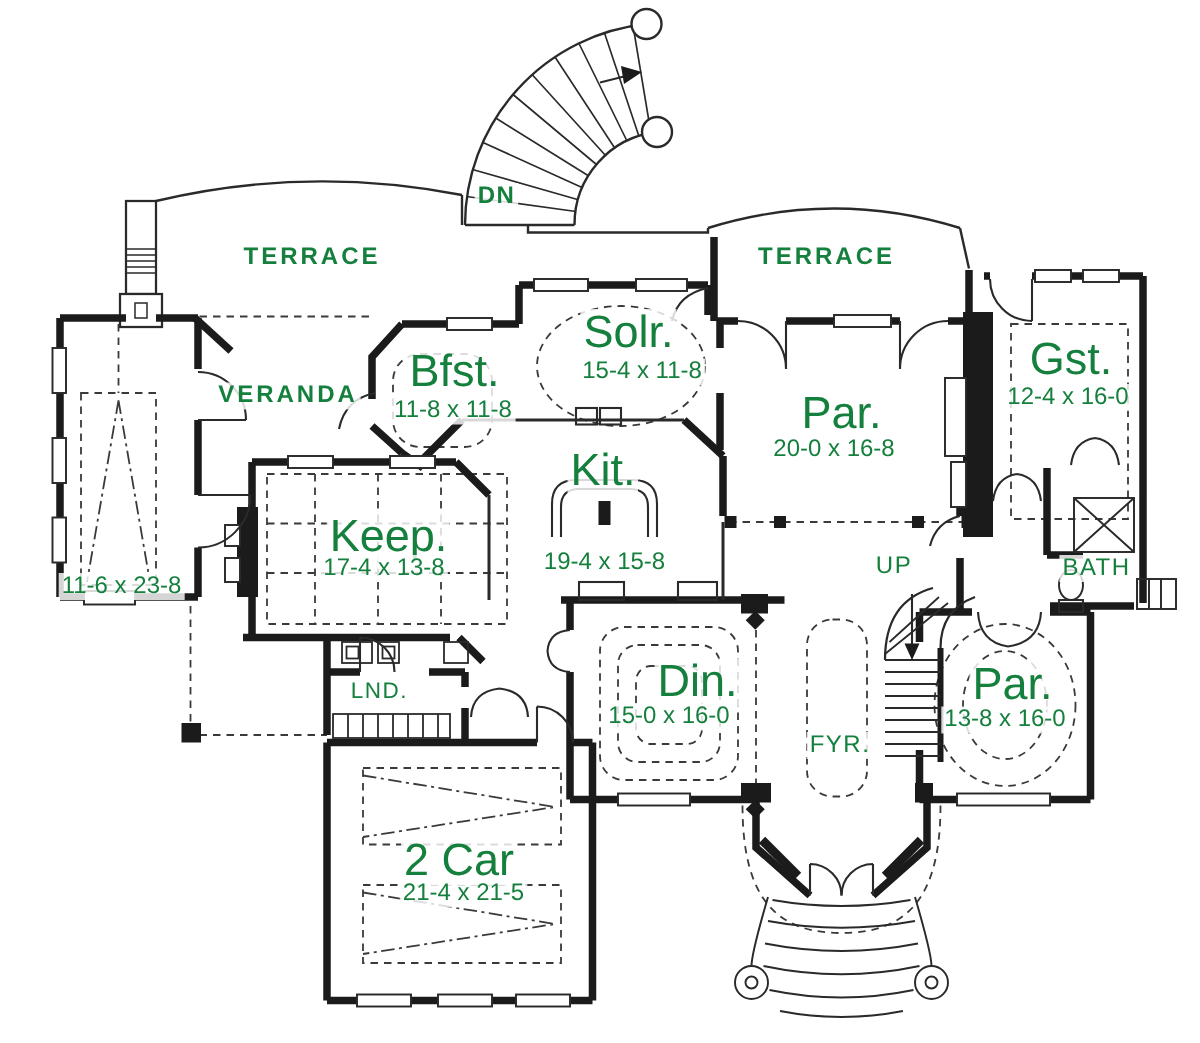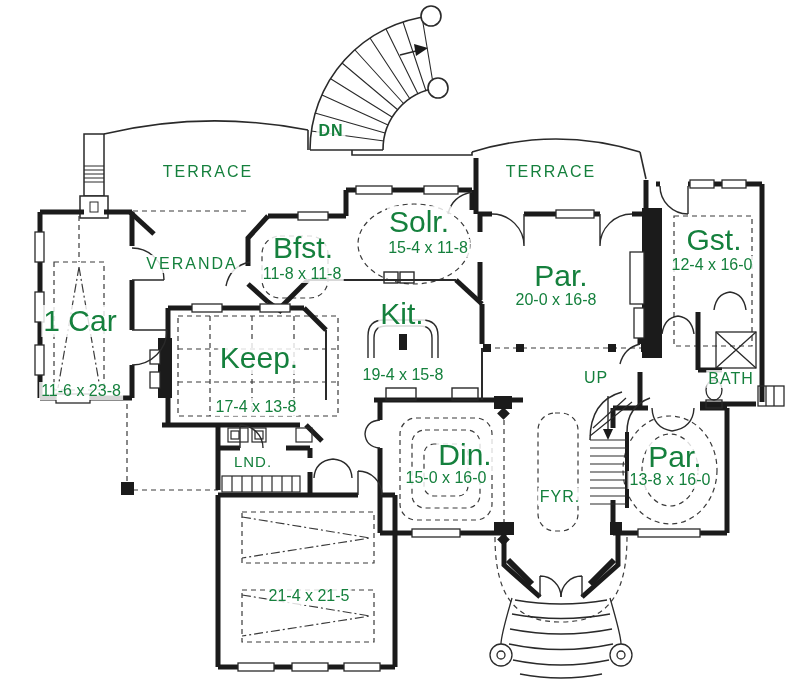--- a/index.html
+++ b/index.html
@@ -8,21 +8,21 @@
     font-family:"Liberation Sans", sans-serif;color:#111;
   }
   .plan svg{position:absolute;left:0;top:0;}
   .lbl{
     position:absolute;transform:translate(-50%,-50%);
     white-space:nowrap;color:#15803d;text-align:center;line-height:1;
     background:rgba(255,255,255,0.82);padding:1px 2px;
   }
   .room-name{font-size:30px;font-weight:400;letter-spacing:0px;}
   .room-dims{font-size:16px;font-weight:400;}
-  .area-label{font-size:16px;font-weight:400;letter-spacing:2px;}
+  .area-label{font-size:16px;font-weight:700;letter-spacing:2px;}
   .small-label{font-size:16px;font-weight:400;letter-spacing:1px;}
 </style>
 </head>
 <body>
 
 <div class="plan">
 
 <svg width="800" height="695" viewBox="0 0 800 695">
   <g fill="none" stroke="#1b1b1b">
 
@@ -266,48 +266,48 @@
       <path d="M520,674 Q561,682 602,674"></path>
     </g>
   </g>
 </svg>
 
 <div class="lbl area-label" style="left:208px;top:172px;">TERRACE</div>
 <div class="lbl area-label" style="left:551px;top:172px;">TERRACE</div>
 <div class="lbl small-label" style="left:331px;top:131px;font-weight:600;">DN</div>
 <div class="lbl area-label" style="left:192px;top:264px;">VERANDA</div>
 
-<div class="lbl room-name" style="left:80px;top:321px;">1 Car</div>
 <div class="lbl room-dims" style="left:81px;top:343px;margin-top:48px;">11-6 x 23-8</div>
 
 <div class="lbl room-name" style="left:303px;top:248px;">Bfst.</div>
 <div class="lbl room-dims" style="left:302px;top:274px;">11-8 x 11-8</div>
 
 <div class="lbl room-name" style="left:419px;top:222px;">Solr.</div>
 <div class="lbl room-dims" style="left:414px;top:248px;margin-left:14px;">15-4 x 11-8</div>
 
 <div class="lbl room-name" style="left:402px;top:314px;">Kit.</div>
 <div class="lbl room-dims" style="left:403px;top:375px;">19-4 x 15-8</div>
 
 <div class="lbl room-name" style="left:259px;top:358px;text-align:right;">Keep.</div>
-<div class="lbl room-dims" style="left:256px;top:379px;margin-top:28px;">17-4 x 13-8</div>
+<div class="lbl room-dims" style="left:256px;top:379px;">17-4 x 13-8</div>
 
 <div class="lbl room-name" style="left:561px;top:276px;">Par.</div>
 <div class="lbl room-dims" style="left:556px;top:300px;">20-0 x 16-8</div>
 
 <div class="lbl room-name" style="left:714px;top:240px;">Gst.</div>
 <div class="lbl room-dims" style="left:712px;top:265px;">12-4 x 16-0</div>
 
 <div class="lbl small-label" style="left:596px;top:378px;">UP</div>
 <div class="lbl small-label" style="left:731px;top:379px;">BATH</div>
 
 <div class="lbl room-name" style="left:465px;top:455px;">Din.</div>
 <div class="lbl room-dims" style="left:446px;top:478px;">15-0 x 16-0</div>
 
 <div class="lbl small-label" style="left:560px;top:497px;">FYR.</div>
 <div class="lbl small-label" style="left:253px;top:461px;font-size:15px;">LND.</div>
 
 <div class="lbl room-name" style="left:675px;top:457px;">Par.</div>
 <div class="lbl room-dims" style="left:670px;top:480px;">13-8 x 16-0</div>
 
+<div class="lbl room-name" style="left:306px;top:574px;">2 Car</div>
 <div class="lbl room-dims" style="left:309px;top:596px;">21-4 x 21-5</div>
 
 </div>
 
 </body></html>

